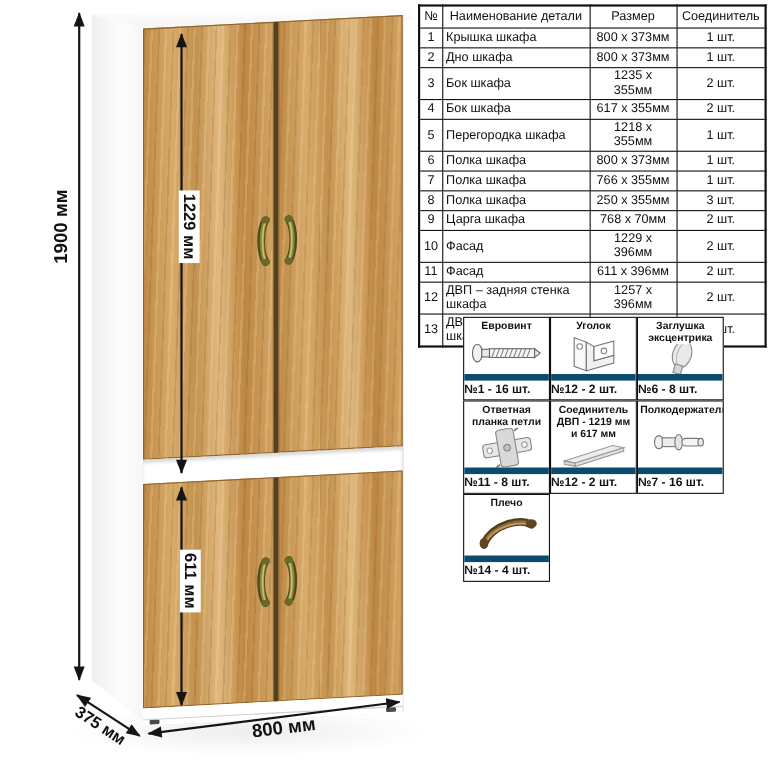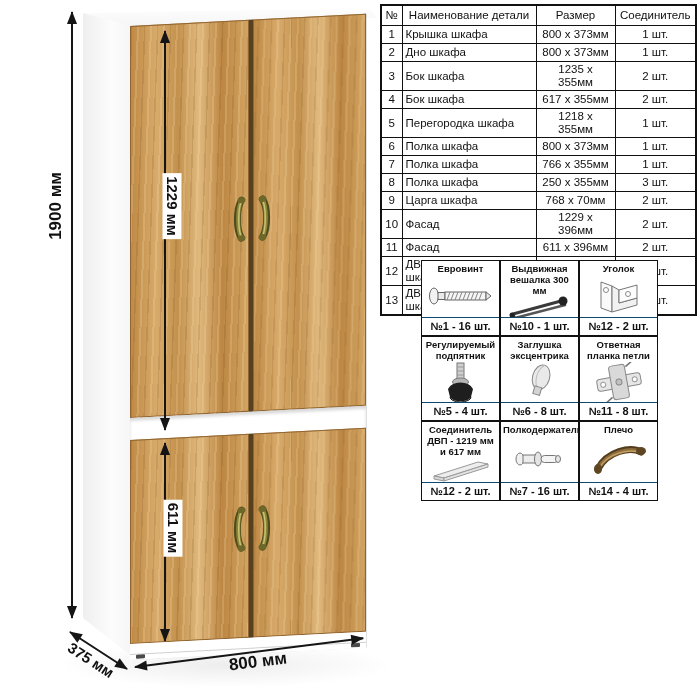--- a/index.html
+++ b/index.html
@@ -62,28 +62,28 @@
   .parts-table{position:absolute;left:380px;top:4px;border-collapse:collapse;table-layout:fixed;
     width:315px;font-size:11.5px;line-height:13px;z-index:8;background:#fff;}
   .parts-table th,.parts-table td{border:1px solid #111;padding:1px 3px;vertical-align:middle;}
   .parts-table{border:2px solid #111;}
   .parts-table th{font-weight:normal;height:17px;text-align:center;}
   .parts-table td{height:15px;}
   .parts-table td.c{text-align:center;}
   .parts-table td.n{text-align:left;}
 
   
-  .hw-grid{position:absolute;left:421px;top:260px;display:grid;
+  .hw-grid{position:absolute;left:421px;top:288px;display:grid;
     grid-template-columns:79px 79px 79px;grid-template-rows:76px 85px 80px 78px 80px;z-index:8;}
   .hw-cell{box-sizing:border-box;border:1px solid #111;background:#fff;display:flex;flex-direction:column;overflow:hidden;}
   .hw-cell.empty{border:none;background:transparent;}
   .hw-title{font-size:9.5px;font-weight:bold;text-align:center;line-height:11px;padding:2px 2px 0 2px;}
   .hw-icon{flex:1;display:flex;align-items:center;justify-content:center;min-height:0;overflow:hidden;}
-  .hw-count{font-size:11px;font-weight:bold;text-align:center;line-height:16px;height:17px;
-    border-top:1px solid #0c4a6e;flex:0 0 auto;}
+  .hw-count{font-size:11px;font-weight:bold;line-height:16px;height:17px;
+    border-top:6px solid #0c4a6e;flex:0 0 auto;}
 </style>
 </head>
 <body>
 
 <div class="stage">
 
   <div class="floor-shadow"></div>
   <div class="w-top"></div>
   <div class="w-side"></div>
 
@@ -259,63 +259,37 @@
             <rect x="16" y="7" width="41" height="8" fill="#f5f5f5" stroke="#666"></rect>
             <path d="M18,15 l3,-8 M22,15 l3,-8 M26,15 l3,-8 M30,15 l3,-8 M34,15 l3,-8 M38,15 l3,-8 M42,15 l3,-8 M46,15 l3,-8 M50,15 l3,-8" stroke="#888" fill="none"></path>
             <path d="M57,7 L62,11 L57,15 Z" fill="#e8e8e8" stroke="#666"></path>
           </svg>
       </div>
       <div class="hw-count">№1 - 16 шт.</div>
     </div>
 
 
 
-    <div class="hw-cell">
-      <div class="hw-title">Выдвижная вешалка 300 мм</div>
-      <div class="hw-icon">
-        <svg width="66" height="30" viewBox="0 0 66 30">
-            <path d="M6,22 L54,9" stroke="#3a3a3a" stroke-width="3" fill="none" stroke-linecap="round"></path>
-            <path d="M8,26 L58,13" stroke="#555" stroke-width="2.5" fill="none" stroke-linecap="round"></path>
-            <path d="M6,22 L8,26" stroke="#3a3a3a" stroke-width="2.5"></path>
-            <circle cx="56" cy="9" r="4.5" fill="#222"></circle>
-            <circle cx="5" cy="23" r="2.5" fill="#222"></circle>
-          </svg>
-      </div>
-      <div class="hw-count">№10 - 1 шт.</div>
-    </div>
 
     <div class="hw-cell">
       <div class="hw-title">Уголок</div>
       <div class="hw-icon">
         <svg width="52" height="40" viewBox="0 0 52 40">
             <path d="M8,6 L8,32 L19,36 L19,10 Z" fill="#fafafa" stroke="#777"></path>
             <circle cx="13" cy="14" r="2.5" fill="#fff" stroke="#888"></circle>
             <path d="M19,10 L19,36 L44,29 L44,22 L26,27 L26,14 Z" fill="#f1f1f1" stroke="#777"></path>
             <path d="M26,14 L44,9 L44,22 L26,27 Z" fill="#fcfcfc" stroke="#777"></path>
             <circle cx="35" cy="18" r="2.5" fill="#fff" stroke="#888"></circle>
           </svg>
       </div>
       <div class="hw-count">№12 - 2 шт.</div>
     </div>
 
 
 
-    <div class="hw-cell">
-      <div class="hw-title">Регулируемый подпятник</div>
-      <div class="hw-icon">
-        <svg width="40" height="42" viewBox="0 0 40 42">
-            <rect x="16" y="2" width="7" height="18" fill="#cfcfcf" stroke="#777"></rect>
-            <path d="M16,6 h7 M16,10 h7 M16,14 h7" stroke="#999"></path>
-            <ellipse cx="19.5" cy="21" rx="8" ry="4" fill="#b5b5b5" stroke="#777"></ellipse>
-            <path d="M7,28 a13,9 0 0 1 25,0 l-2,8 a11,6 0 0 1 -21,0 Z" fill="#1e1e1e"></path>
-            <path d="M9,36 a10.5,5 0 0 0 21,0" fill="none" stroke="#000"></path>
-          </svg>
-      </div>
-      <div class="hw-count">№5 - 4 шт.</div>
-    </div>
 
     <div class="hw-cell">
       <div class="hw-title">Заглушка эксцентрика</div>
       <div class="hw-icon">
         <svg width="38" height="38" viewBox="0 0 38 38">
             <g transform="rotate(16 19 18)">
               <ellipse cx="19" cy="14" rx="8.5" ry="12.5" fill="#e9e9e9" stroke="#888"></ellipse>
               <path d="M19,2 C13,8 13,20 19,26" fill="none" stroke="#bbb"></path>
               <rect x="15.5" y="24" width="7" height="8" fill="#d4d4d4" stroke="#888"></rect>
             </g>

